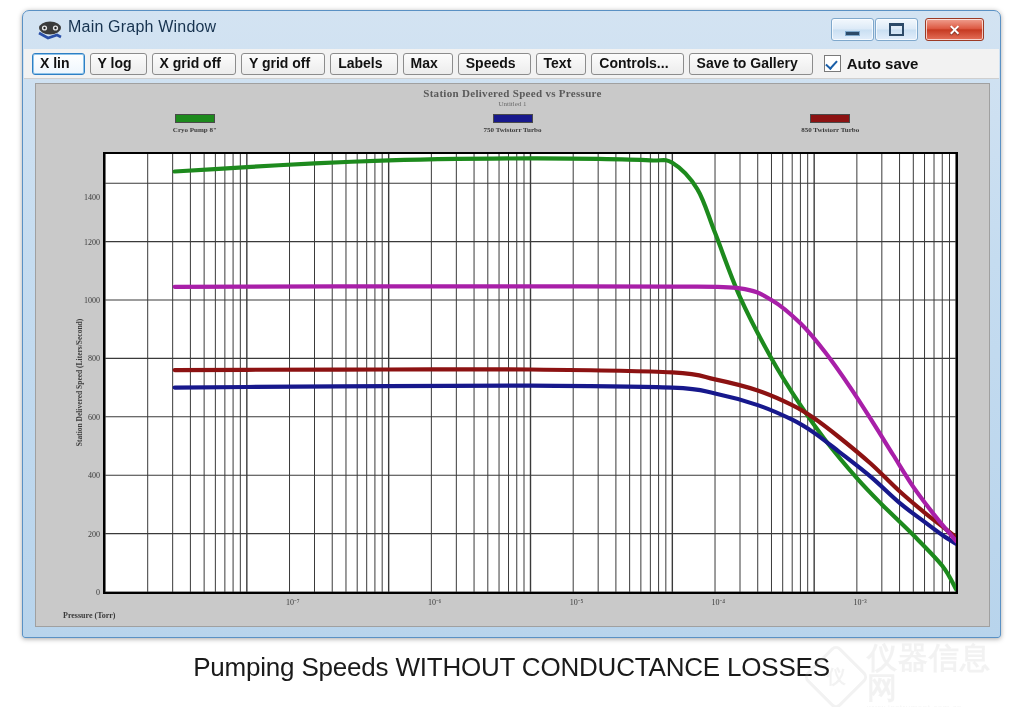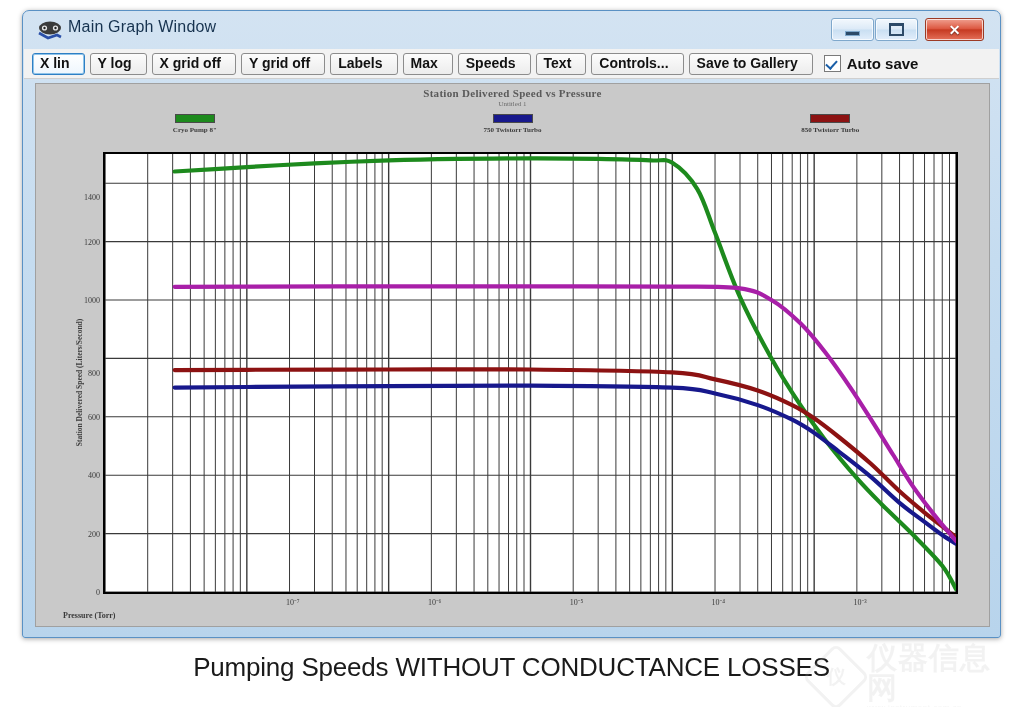--- a/index.html
+++ b/index.html
@@ -226,21 +226,21 @@
           <div class="leg-label">850 Twistorr Turbo</div>
         </div>
       </div>
 
     <div id="ylabels">
       <div id="yaxis-title">Station Delivered Speed (Liters/Second)</div>
     <div class="ytick" style="top: 440px;">0</div>
         <div class="ytick" style="top: 381.6px;">200</div>
         <div class="ytick" style="top: 323.2px;">400</div>
         <div class="ytick" style="top: 264.8px;">600</div>
-        <div class="ytick" style="top: 221px;">800</div>
+        <div class="ytick" style="top: 206px;">800</div>
         <div class="ytick" style="top: 148px;">1000</div>
         <div class="ytick" style="top: 89.6px;">1200</div>
         <div class="ytick" style="top: 45px;">1400</div>
       </div>
 
     <div id="plot-area">
       <svg id="plot-svg" width="851" height="438">
           <line x1="0" y1="0" x2="0" y2="438" stroke="#3a3a3a" stroke-width="1.4"></line>
           <line x1="42.696087718341346" y1="0" x2="42.696087718341346" y2="438" stroke="#3a3a3a" stroke-width="1"></line>
           <line x1="67.67169796107216" y1="0" x2="67.67169796107216" y2="438" stroke="#3a3a3a" stroke-width="1"></line>

